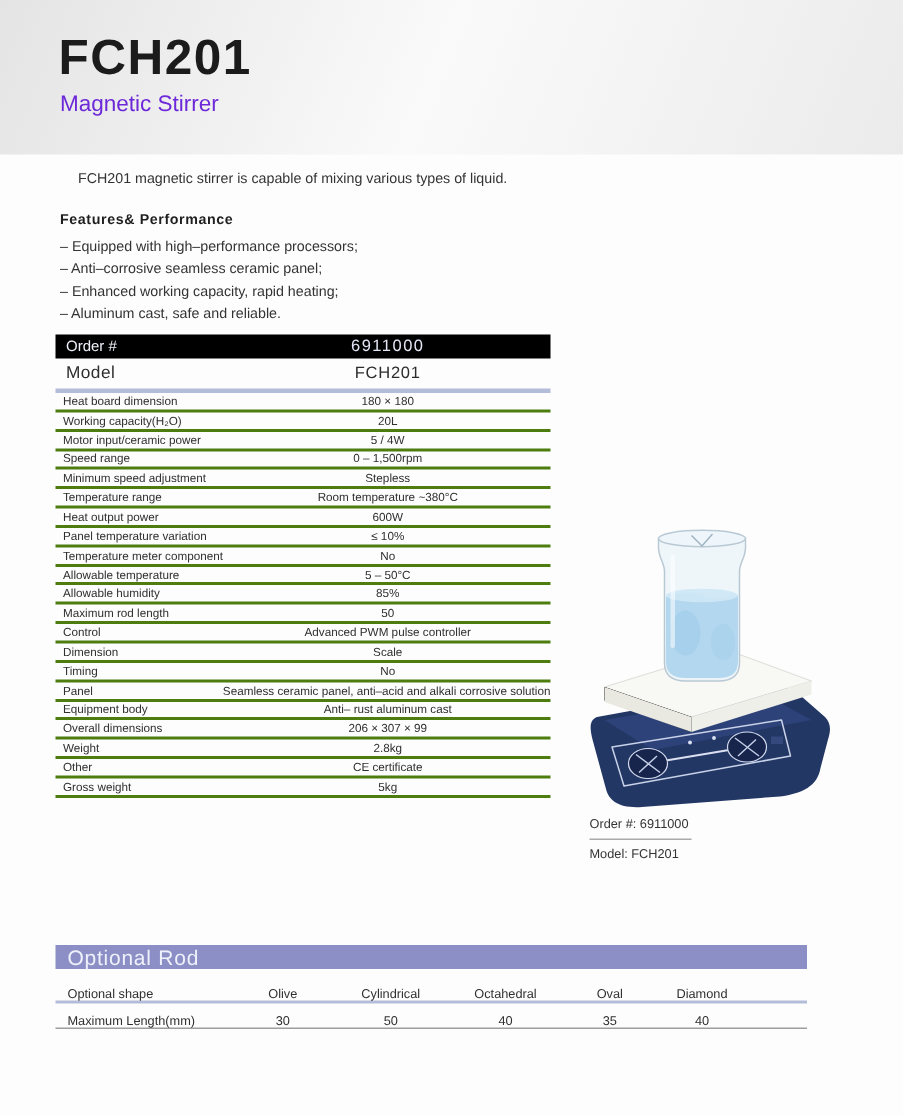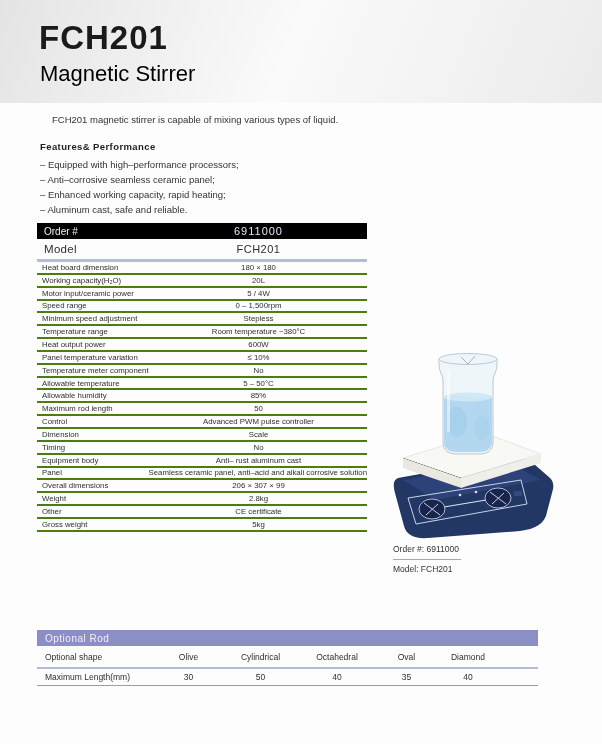--- a/index.html
+++ b/index.html
@@ -12,21 +12,21 @@
   .hero {
     position:absolute; left:0; top:0; width:602px; height:103px;
     background:linear-gradient(112deg,#e4e4e4 0%,#fafafa 48%,#ebebeb 100%);
   }
   .title {
     position:absolute; left:39px; top:19px;
     font-size:33px; font-weight:bold; color:#1b1b1b; letter-spacing:1px;
   }
   .subtitle {
     position:absolute; left:40px; top:61px;
-    font-size:22px; color:#000000;
+    font-size:15px; color:#6d28d9;
   }
   .intro { position:absolute; left:40px; top:114px; font-size:9.5px; color:#333;padding-left:12px; }
   .features { position:absolute; left:40px; top:141px; }
   .features-heading { font-size:9.5px; font-weight:bold; letter-spacing:0.4px; color:#1f1f1f; margin-bottom:5px; }
   .features ul { list-style:none; }
   .features li { font-size:9.5px; line-height:15px; color:#333; }
 
   
   .spec { position:absolute; left:37px; top:223px; width:330px; }
   .bar { height:16px; background:#000000; display:flex; align-items:center; }
@@ -41,22 +41,22 @@
 
   
   .product { position:absolute; left:386px; top:346px; width:178px; height:198px; }
   .caption-order { position:absolute; left:393px; top:544px; font-size:8.5px; color:#333; }
   .caption-line  { position:absolute; left:393px; top:559px; width:68px; border-top:1px solid #a9a9a9; }
   .caption-model { position:absolute; left:393px; top:564px; font-size:8.5px; color:#333; }
 
   
   .rod { position:absolute; left:37px; top:630px; width:501px; }
   .rod-bar { height:16px; background:#8b8fc5; color:#eff1fa; display:flex; align-items:center;
-             padding-left:8px; font-size:10px; letter-spacing:0.5px; }
-  .rod-row { display:flex; align-items:center; }
+             padding-left:8px; font-size:14px; letter-spacing:0.5px; }
+  .rod-row { display:flex; align-items:flex-end; }
   .rod-head { height:23px; border-bottom:2px solid #b3bcd9; }
   .rod-vals { height:17px; border-bottom:1px solid #9d9d9d; }
   .rod-row .c { font-size:8.5px; color:#2f2f2f; text-align:center; white-space:nowrap; }
   .rod-row .c0 { width:118px; text-align:left; padding-left:8px; }
   .rod-row .c1 { width:67px; }
   .rod-row .c2 { width:77px; }
   .rod-row .c3 { width:76px; }
   .rod-row .c4 { width:63px; }
   .rod-row .c5 { width:60px; }
   .rod-row .cf { flex:1; }
@@ -166,27 +166,27 @@
           <span class="lbl">Dimension</span>
           <span class="val">Scale</span>
         </div>
 
         <div class="spec-row">
           <span class="lbl">Timing</span>
           <span class="val">No</span>
         </div>
 
         <div class="spec-row">
+          <span class="lbl">Panel</span>
+          <span class="val">Seamless ceramic panel, anti–acid and alkali corrosive solution</span>
+        </div>
+
+        <div class="spec-row">
           <span class="lbl">Equipment body</span>
           <span class="val">Anti– rust aluminum cast</span>
-        </div>
-
-        <div class="spec-row">
-          <span class="lbl">Panel</span>
-          <span class="val">Seamless ceramic panel, anti–acid and alkali corrosive solution</span>
         </div>
 
         <div class="spec-row">
           <span class="lbl">Overall dimensions</span>
           <span class="val">206 × 307 × 99</span>
         </div>
 
         <div class="spec-row">
           <span class="lbl">Weight</span>
           <span class="val">2.8kg</span>

